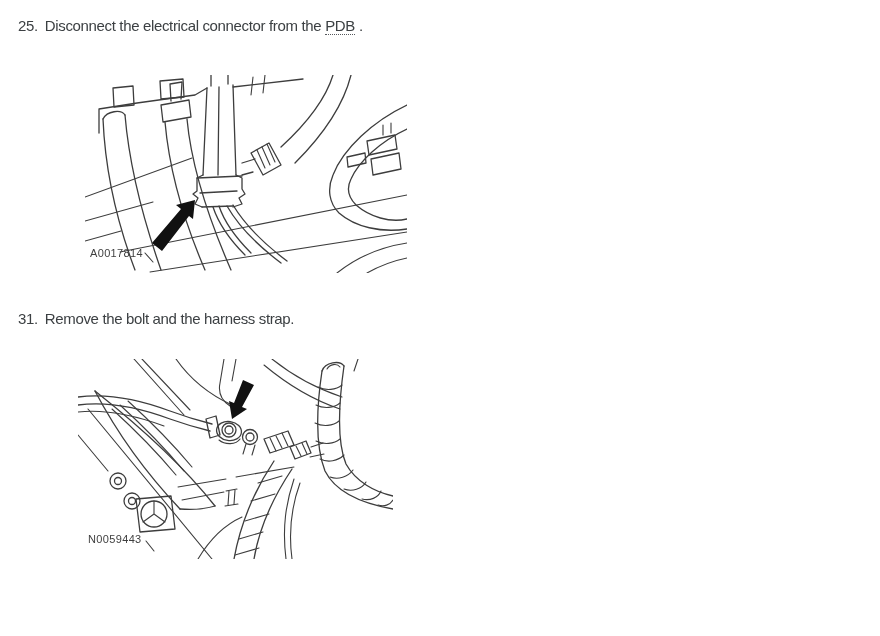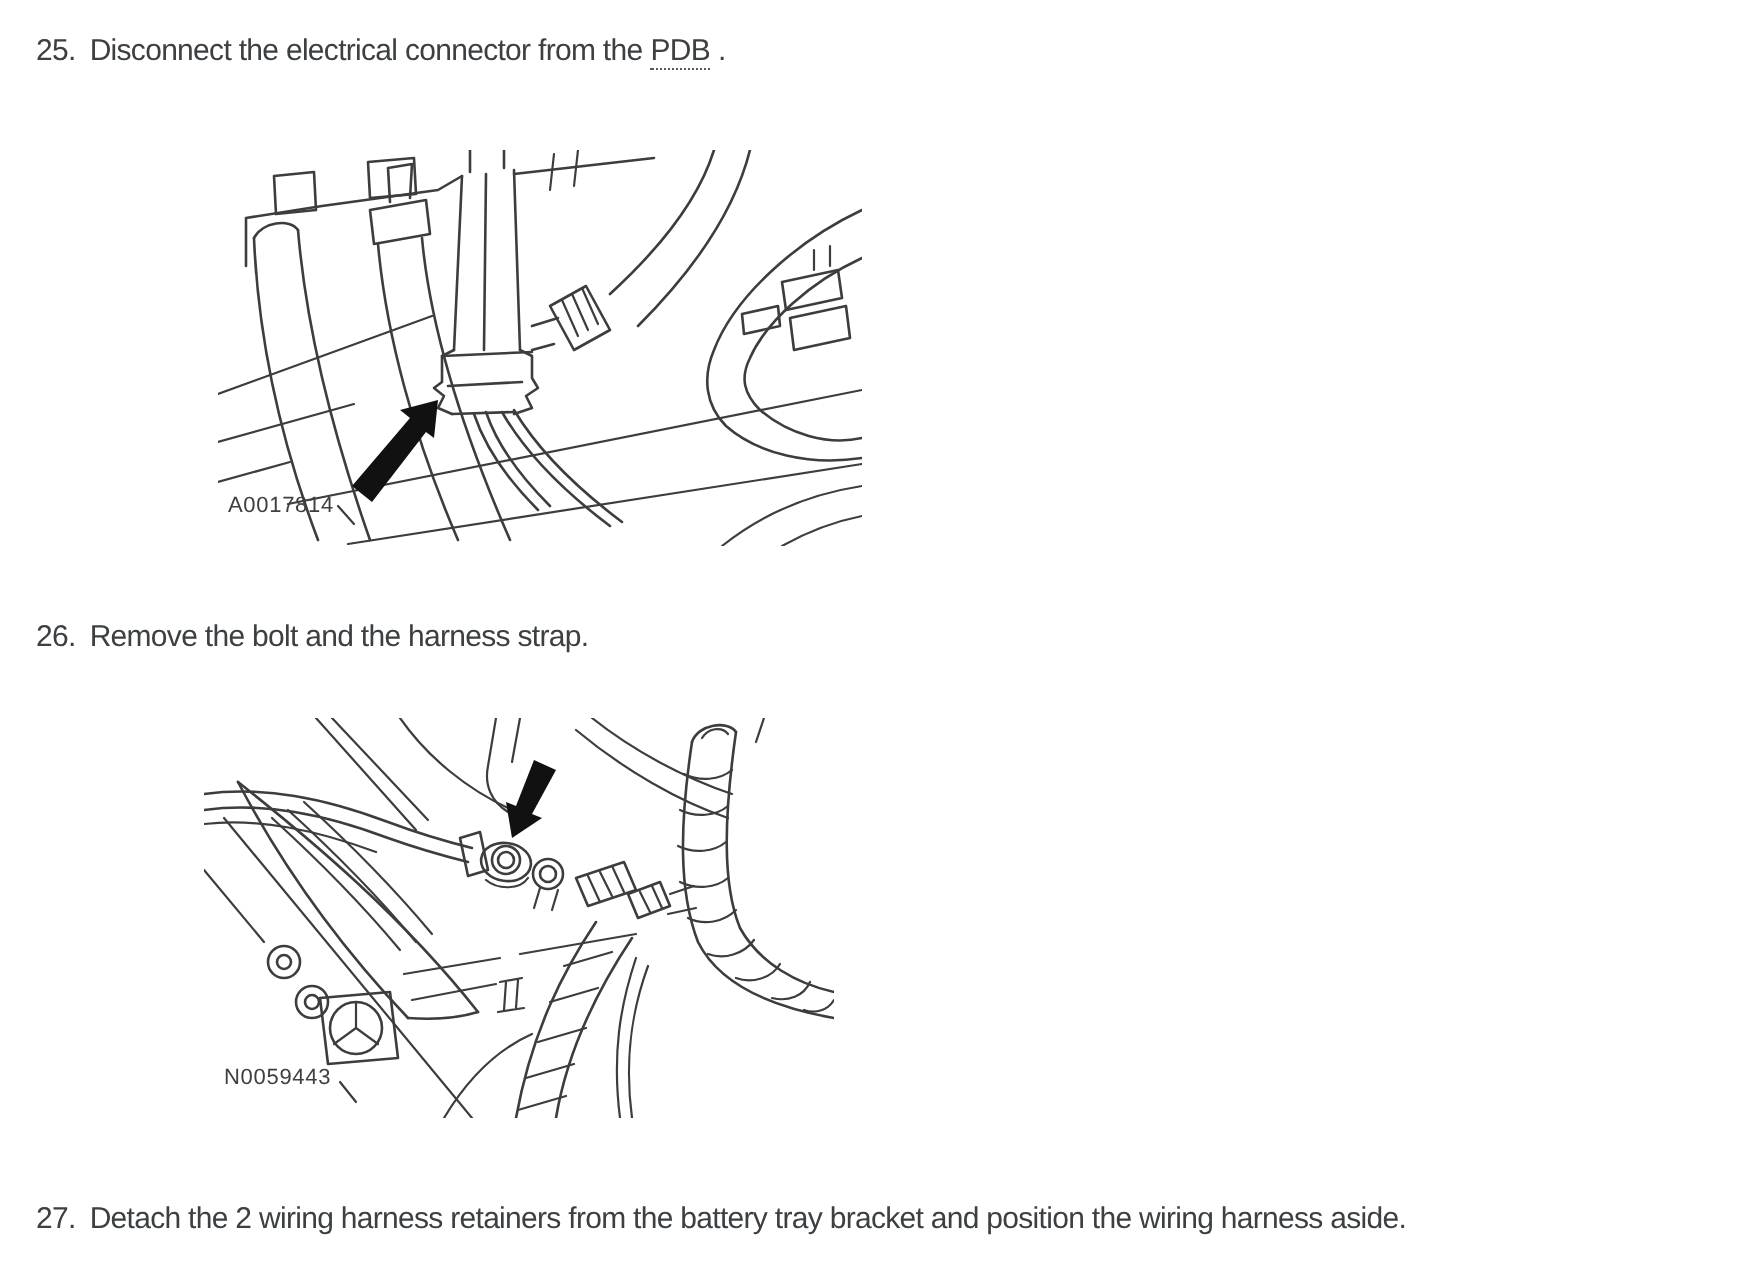--- a/index.html
+++ b/index.html
@@ -3,21 +3,21 @@
 <meta charset="utf-8">
 <style>
   html,body{margin:0;padding:0;background:#ffffff;}
   .page{position:relative;width:880px;height:636px;background:#ffffff;overflow:hidden;
         font-family:"Liberation Sans",sans-serif;color:#3c4043;}
   .step{position:absolute;left:18px;white-space:nowrap;font-size:15px;
         letter-spacing:-0.35px;line-height:20px;color:#3c4043;}
   .step .num{margin-right:7px;}
   .acro{text-decoration:none;border-bottom:1.5px dotted #55585c;margin-left:4px;cursor:pointer;}
   .suffix{margin-left:4px;}
-  .figure{position:absolute;margin-left:24px;}
+  .figure{position:absolute;}
   .figure svg{display:block;}
   .fig-label{position:absolute;font-size:11px;letter-spacing:0.35px;color:#3f3f3f;
              font-family:"Liberation Sans",sans-serif;}
   .lineart{fill:none;stroke:#3d3d3d;stroke-width:1.3;stroke-linecap:round;stroke-linejoin:round;}
   .thin{stroke-width:1.1;}
   .solid-arrow{fill:#111111;stroke:none;}
 </style>
 </head>
 <body>
 
@@ -71,21 +71,21 @@
         <path class="thin" d="M168,2 L166,20 M180,0 L178,18"></path>
 
         <path class="thin" d="M60,178 L68,187"></path>
       </g>
       <polygon class="solid-arrow" points="110,125 108,144 104,141 77,176 67,168 96,134 91,130"></polygon>
     </svg>
     <span class="fig-label" style="left:5px;top:172px">A0017814</span>
   </div>
 
   <div class="step" style="top:309px">
-    <span class="num">26.</span><span>Remove the bolt and the harness strap.</span>
+    <span class="num">31.</span><span>Remove the bolt and the harness strap.</span>
   </div>
 
   <div class="figure" style="left:78px;top:359px;width:315px;height:200px">
     <svg width="315" height="200" viewBox="0 0 315 200">
       <g class="lineart">
 
         <path d="M0,38 C30,34 60,40 92,52 C108,58 122,62 134,65"></path>
         <path d="M0,46 C30,42 60,48 92,60 C106,65 120,69 132,72"></path>
         <path class="thin" d="M0,53 C28,50 56,56 86,67"></path>
         <path d="M128,60 L138,57 L142,76 L132,79 Z"></path>
@@ -138,17 +138,14 @@
         <path class="thin" d="M146,0 L142,24 M158,0 L154,22 M142,24 C140,34 144,42 152,47"></path>
         <path class="thin" d="M186,6 C210,26 238,42 262,50 M194,0 C214,16 240,30 264,38 M280,0 L276,12"></path>
 
         <path class="thin" d="M68,182 L76,192"></path>
       </g>
       <polygon class="solid-arrow" points="154,60 169,50 164,48 176,26 165,21 156,44 151,42"></polygon>
     </svg>
     <span class="fig-label" style="left:10px;top:174px">N0059443</span>
   </div>
 
-  <div class="step" style="top:600px">
-    <span class="num">27.</span><span>Detach the 2 wiring harness retainers from the battery tray bracket and position the wiring harness aside.</span>
-  </div>
 
 </div>
 
 </body></html>

